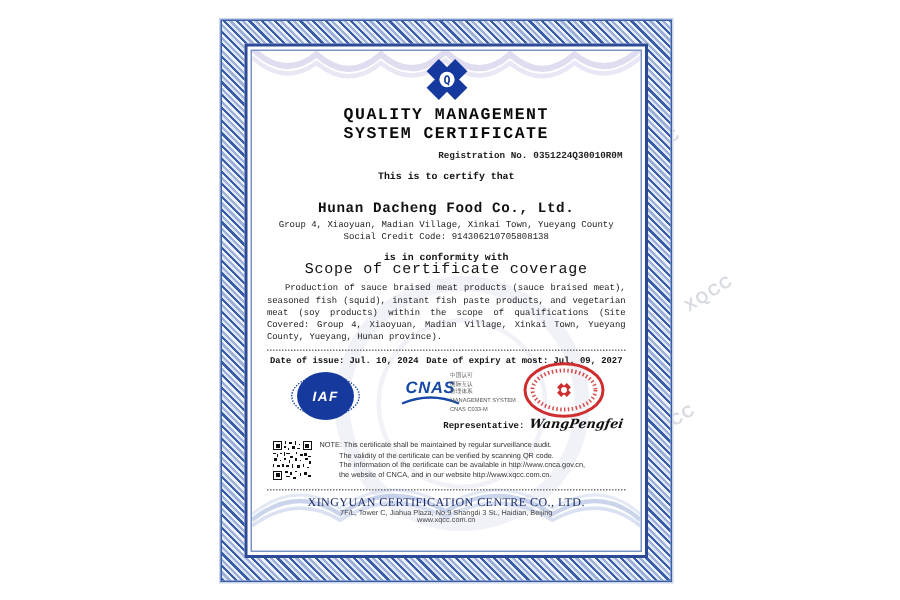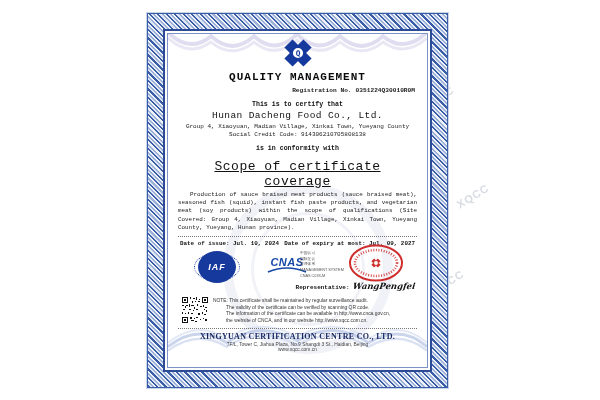--- a/index.html
+++ b/index.html
@@ -23,26 +23,26 @@
   .top-scallops{position:absolute;top:-4px;left:0;width:100%;opacity:.45;}
   .bot-waves{position:absolute;bottom:14px;left:0;width:100%;opacity:.55;}
 
   .content{position:relative;z-index:2;height:calc(100% - 6px);padding:3px 13px;box-sizing:border-box;text-align:center;color:#111;}
 
   .emblem{width:34px;height:34px;margin:2px auto 1px;display:block;}
   .title{font-size:11px;font-weight:bold;letter-spacing:1px;line-height:1.2;color:#0a0a0a;}
   .reg-line{margin-top:3px;font-size:6.2px;font-weight:bold;text-align:right;padding-right:2px;color:#222;}
   .reg-line .lbl{margin-right:4px;}
   .certify-intro{margin-top:7px;font-size:6.6px;font-weight:bold;}
-  .company{margin-top:2px;font-size:9.5px;font-weight:normal;letter-spacing:.4px;}
+  .company{margin-top:12px;font-size:9.5px;font-weight:bold;letter-spacing:.4px;}
   .addr{margin-top:2px;font-size:6px;color:#222;}
   .credit{margin-top:1px;font-size:6px;color:#222;}
   .conf{margin-top:7px;font-size:6.6px;font-weight:bold;}
   .std{margin-top:2px;font-size:7.6px;font-weight:bold;letter-spacing:.2px;}
-  .scope-title{margin-top:7px;font-size:13px;letter-spacing:.5px;text-decoration:underline;}
+  .scope-title{font-size:10px;letter-spacing:.5px;}
   .scope-text{margin-top:2px;font-size:5.9px;line-height:1.38;text-align:justify;text-indent:12px;color:#1a1a1a;}
   .dotted{border-top:1px dotted #777;height:0;margin-top:4px;}
   .dates{display:flex;justify-content:space-between;margin-top:3px;font-size:5.9px;font-weight:bold;padding:0 2px;}
 
   .accred{position:relative;height:47px;margin-top:1px;text-align:left;}
   .iaf{position:absolute;left:16px;top:5px;width:44px;height:26px;border:1px dotted #16399e;border-radius:50%;display:flex;align-items:center;justify-content:center;}
   .iaf-core{width:38px;height:32px;background:#16399e;border-radius:50%;color:#fff;
     font:bold italic 9px "Liberation Sans",sans-serif;display:flex;align-items:center;justify-content:center;letter-spacing:1px;}
   .cnas{position:absolute;left:86px;top:8px;width:46px;text-align:center;}
   .cnas-word{font:bold italic 11px "Liberation Sans",sans-serif;color:#1648a8;letter-spacing:.5px;}
@@ -50,21 +50,21 @@
   .cnas-lines{position:absolute;left:122px;top:3px;font:3.8px "Liberation Sans",sans-serif;color:#555;line-height:1.5;text-align:left;}
   .stamp{position:absolute;right:12px;top:-5px;}
   .rep{position:absolute;right:2px;top:33px;font-size:6px;font-weight:bold;color:#111;}
   .rep .sig{font:bold italic 8.5px "DejaVu Serif",serif;display:inline-block;transform:skewX(-8deg);margin-left:3px;}
 
   .qr-note{display:flex;margin-top:2px;text-align:left;}
   .qr{width:26px;height:26px;margin-left:4px;flex:none;}
   .note{margin-left:5px;font:4.9px "Liberation Sans",sans-serif;color:#333;line-height:1.35;padding-top:1px;}
   .note div + div{padding-left:13px;}
 
-  .issuer-name{margin-top:3px;font-family:"Liberation Serif","DejaVu Serif",serif;font-weight:bold;font-size:8px;color:#16275e;letter-spacing:.3px;}
+  .issuer-name{margin-top:3px;font-family:"Liberation Serif","DejaVu Serif",serif;font-weight:normal;font-size:8px;color:#16275e;letter-spacing:.3px;}
   .issuer-addr{margin-top:1px;font:4.9px "Liberation Sans",sans-serif;color:#444;}
   .issuer-web{font:4.9px "Liberation Sans",sans-serif;color:#444;}
 </style>
 </head>
 <body>
 
 <div class="stage">
 
   <span class="wm" style="left:238px;top:58px;">XQCC</span>
   <span class="wm" style="left:420px;top:92px;">XQCC</span>
@@ -101,20 +101,21 @@
             <polygon points="34,10 58,34 34,58 10,34"></polygon>
             <polygon points="66,10 90,34 66,58 42,34"></polygon>
             <polygon points="34,42 58,66 34,90 10,66"></polygon>
             <polygon points="66,42 90,66 66,90 42,66"></polygon>
           </g>
           <circle cx="50" cy="50" r="17" fill="#fff" stroke="#16399e" stroke-width="4"></circle>
           <text x="50" y="58" text-anchor="middle" font-size="23" font-weight="bold" fill="#16399e" font-family="monospace">Q</text>
         </svg>
 
         <div class="title">QUALITY MANAGEMENT</div>
+        <div class="title">SYSTEM CERTIFICATE</div>
 
         <div class="reg-line">
           <span class="lbl">Registration No.</span><span>0351224Q30010R0M</span>
         </div>
 
         <div class="certify-intro">This is to certify that</div>
         <div class="company">Hunan Dacheng Food Co., Ltd.</div>
         <div class="addr">Group 4, Xiaoyuan, Madian Village, Xinkai Town, Yueyang County</div>
         <div class="credit">Social Credit Code: 914306210705808138</div>
 

